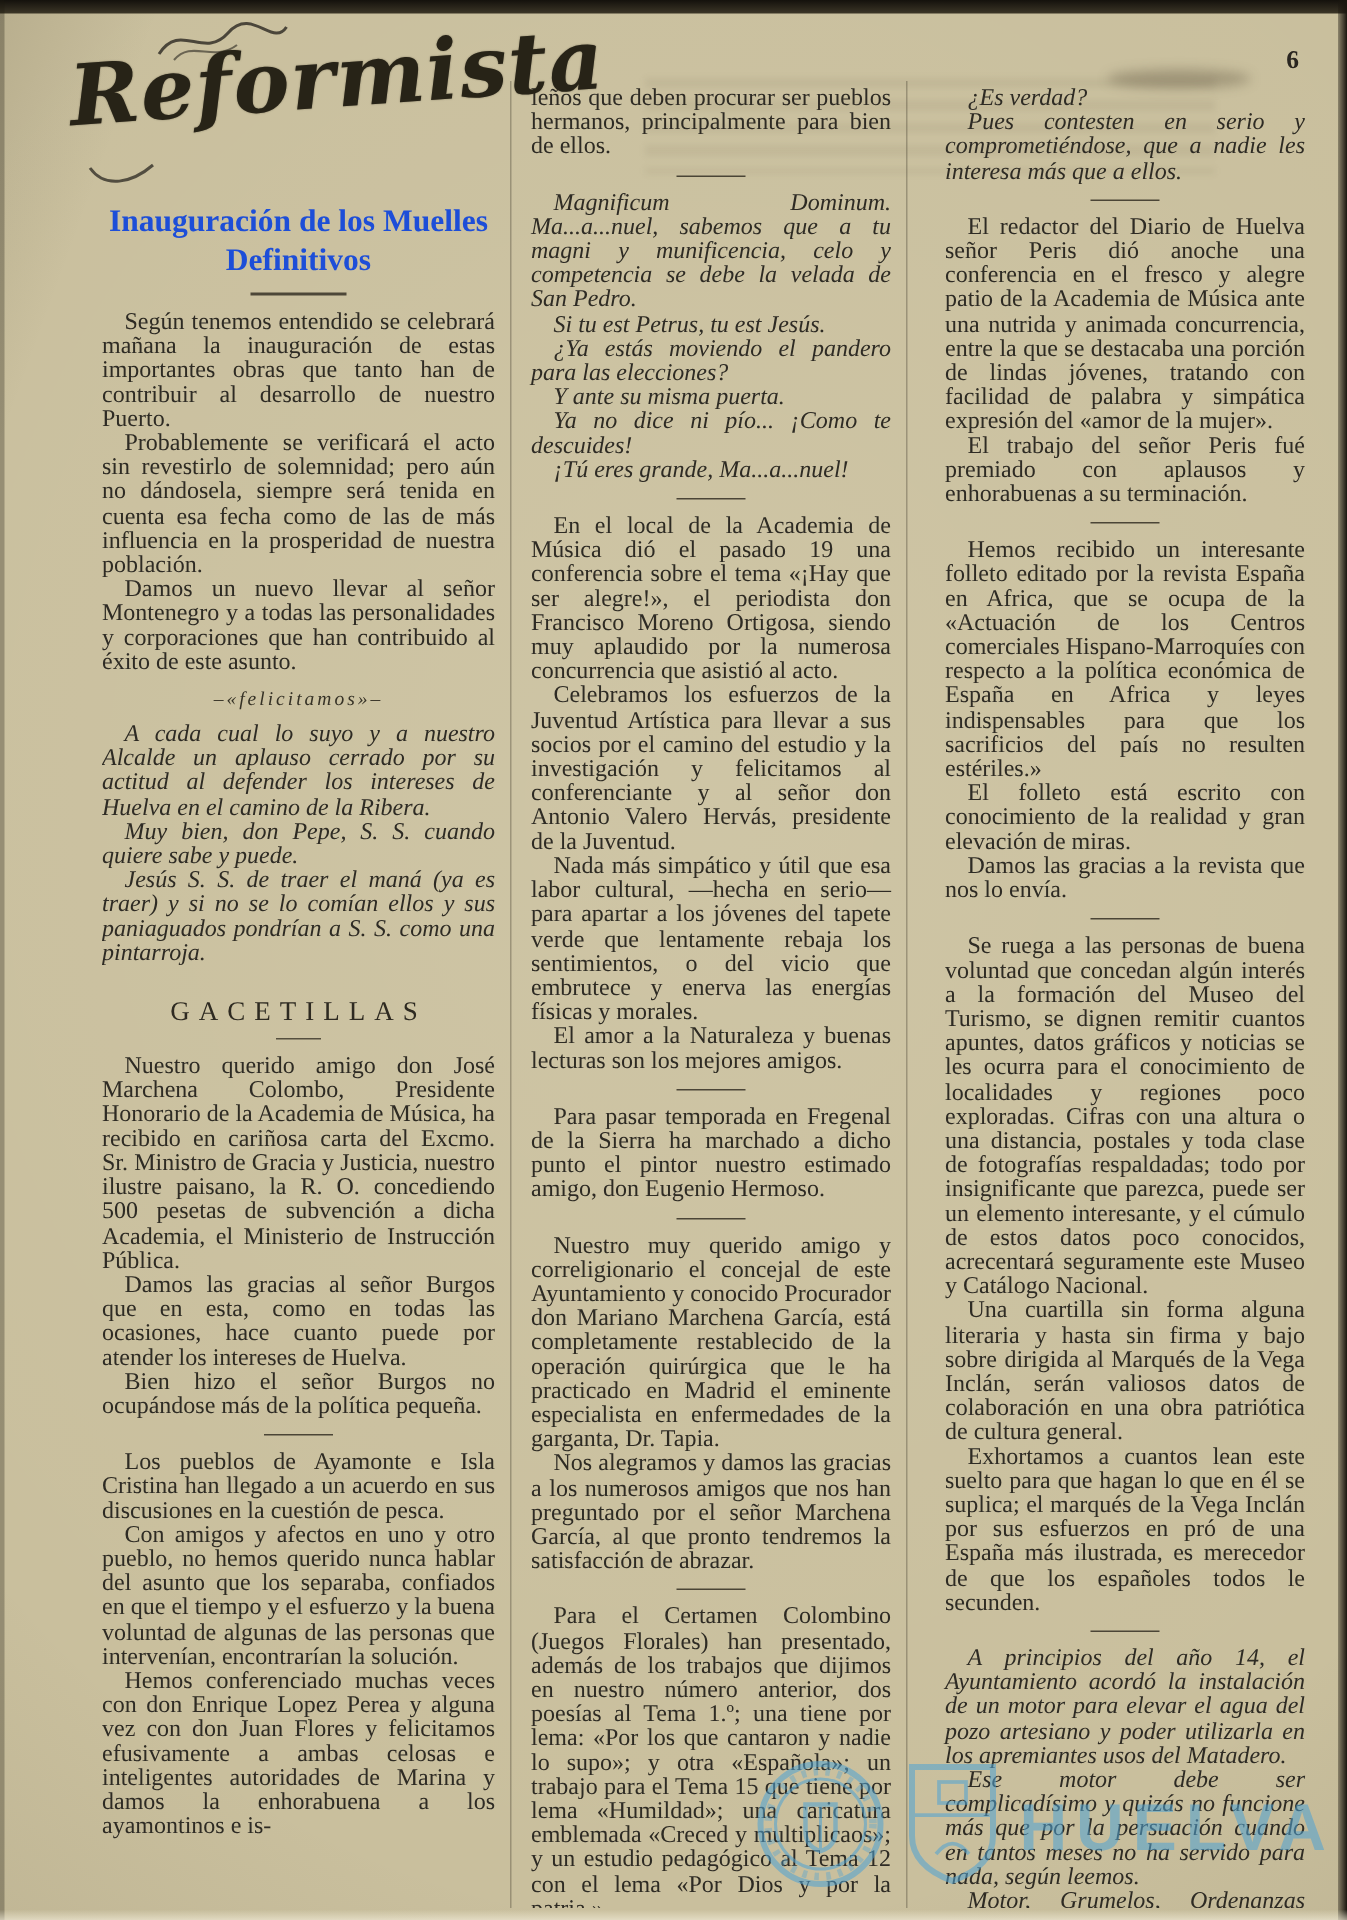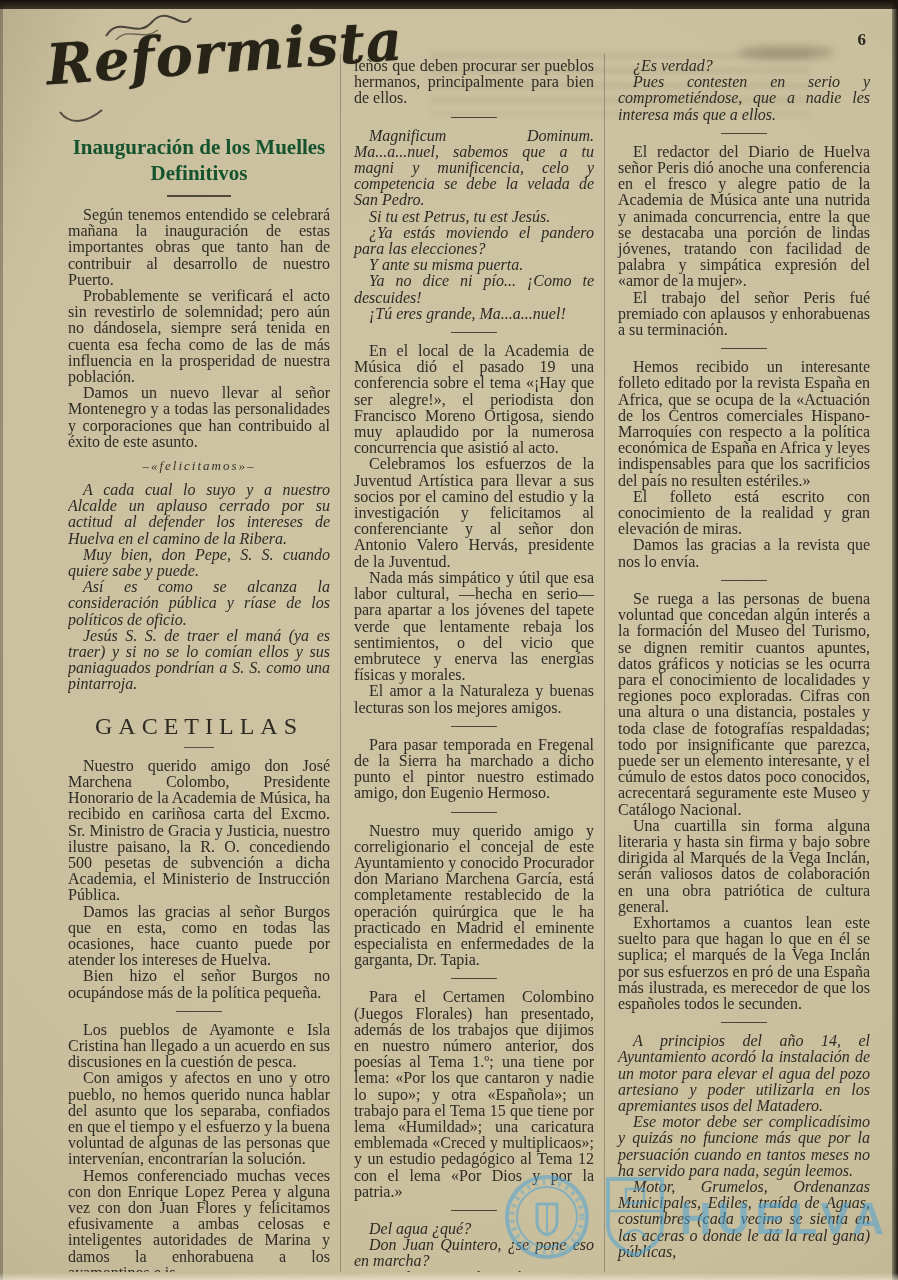--- a/index.html
+++ b/index.html
@@ -58,43 +58,43 @@
     filter: blur(2px);
   }
 
   .columns {
     position: absolute; left: 68px; top: 54px; right: 24px; bottom: 8px;
     display: flex; z-index: 2;
   }
   .col { overflow: hidden; }
   .col-1 { flex: 0 0 272px; padding: 80px 10px 0 0; }
   .col-2 { flex: 0 0 264px; padding: 4px 10px 0 13px; border-left: 1px solid rgba(52,46,34,0.32); }
-  .col-3 { flex: 1 1 auto;  padding: 4px 4px 0 13px;  border-left: 1px solid rgba(52,46,34,0.32); }
+  .col-3 { flex: 1 1 auto;  padding: 4px 4px 0 25px;  border-left: 1px solid rgba(52,46,34,0.32); }
 
   .col p.para {
     margin: 0;
     font-size: 16px; line-height: 16.2px;
     text-align: justify; text-indent: 15px;
     hyphens: auto; -webkit-hyphens: auto;
   }
   .col p.para.it { font-style: italic; }
   .col p.para.cont { text-indent: 0; }
 
   h1.headline {
     margin: 0 0 4px 0;
     font-size: 21px; line-height: 26px; font-weight: 700;
-    text-align: center; color: #14532d;
+    text-align: center; color: #1d4ed8;
   }
   h1.headline::after {
     content: ""; display: block; width: 64px; height: 2px;
     background: rgba(45,40,30,0.8); margin: 9px auto 10px auto;
   }
   h2.section-title {
     margin: 20px 0 6px 0;
-    font-size: 24px; font-weight: 400; letter-spacing: 6px;
+    font-size: 18px; font-weight: 400; letter-spacing: 6px;
     text-align: center; color: #2e2a21;
   }
   h2.section-title::after {
     content: ""; display: block; width: 30px; height: 1px;
     background: rgba(45,40,30,0.75); margin: 7px auto 10px auto;
   }
   .rule {
     width: 46px; height: 0; margin: 10px auto;
     border-top: 1.5px solid rgba(42,38,28,0.80);
   }
@@ -146,21 +146,20 @@
 
   <div class="columns">
     <div class="col col-1">
         <h1 class="headline">Inauguración de los Muelles Definitivos</h1>
         <p class="para">Según tenemos entendido se celebrará mañana la inauguración de estas importantes obras que tanto han de contribuir al desarrollo de nuestro Puerto.</p>
         <p class="para">Probablemente se verificará el acto sin revestirlo de solemnidad; pero aún no dándosela, siempre será tenida en cuenta esa fecha como de las de más influencia en la prosperidad de nuestra población.</p>
         <p class="para">Damos un nuevo llevar al señor Montenegro y a todas las personalidades y corporaciones que han contribuido al éxito de este asunto.</p>
         <div class="ornament">–«felicitamos»–</div>
         <p class="para it">A cada cual lo suyo y a nuestro Alcalde un aplauso cerrado por su actitud al defender los intereses de Huelva en el camino de la Ribera.</p>
         <p class="para it">Muy bien, don Pepe, S. S. cuando quiere sabe y puede.</p>
-        <p class="para it">Así es como se alcanza la consideración pública y ríase de los políticos de oficio.</p>
         <p class="para it">Jesús S. S. de traer el maná (ya es traer) y si no se lo comían ellos y sus paniaguados pondrían a S. S. como una pintarroja.</p>
         <h2 class="section-title">GACETILLAS</h2>
         <p class="para">Nuestro querido amigo don José Marchena Colombo, Presidente Honorario de la Academia de Música, ha recibido en cariñosa carta del Excmo. Sr. Ministro de Gracia y Justicia, nuestro ilustre paisano, la R. O. concediendo 500 pesetas de subvención a dicha Academia, el Ministerio de Instrucción Pública.</p>
         <p class="para">Damos las gracias al señor Burgos que en esta, como en todas las ocasiones, hace cuanto puede por atender los intereses de Huelva.</p>
         <p class="para">Bien hizo el señor Burgos no ocupándose más de la política pequeña.</p>
         <div class="rule"></div>
         <p class="para">Los pueblos de Ayamonte e Isla Cristina han llegado a un acuerdo en sus discusiones en la cuestión de pesca.</p>
         <p class="para">Con amigos y afectos en uno y otro pueblo, no hemos querido nunca hablar del asunto que los separaba, confiados en que el tiempo y el esfuerzo y la buena voluntad de algunas de las personas que intervenían, encontrarían la solución.</p>
         <p class="para">Hemos conferenciado muchas veces con don Enrique Lopez Perea y alguna vez con don Juan Flores y felicitamos efusivamente a ambas celosas e inteligentes autoridades de Marina y damos la enhorabuena a los ayamontinos e is-</p>
       </div>
@@ -175,20 +174,21 @@
         <p class="para it">¡Tú eres grande, Ma...a...nuel!</p>
         <div class="rule"></div>
         <p class="para">En el local de la Academia de Música dió el pasado 19 una conferencia sobre el tema «¡Hay que ser alegre!», el periodista don Francisco Moreno Ortigosa, siendo muy aplaudido por la numerosa concurrencia que asistió al acto.</p>
         <p class="para">Celebramos los esfuerzos de la Juventud Artística para llevar a sus socios por el camino del estudio y la investigación y felicitamos al conferenciante y al señor don Antonio Valero Hervás, presidente de la Juventud.</p>
         <p class="para">Nada más simpático y útil que esa labor cultural, —hecha en serio— para apartar a los jóvenes del tapete verde que lentamente rebaja los sentimientos, o del vicio que embrutece y enerva las energías físicas y morales.</p>
         <p class="para">El amor a la Naturaleza y buenas lecturas son los mejores amigos.</p>
         <div class="rule"></div>
         <p class="para">Para pasar temporada en Fregenal de la Sierra ha marchado a dicho punto el pintor nuestro estimado amigo, don Eugenio Hermoso.</p>
         <div class="rule"></div>
         <p class="para">Nuestro muy querido amigo y correligionario el concejal de este Ayuntamiento y conocido Procurador don Mariano Marchena García, está completamente restablecido de la operación quirúrgica que le ha practicado en Madrid el eminente especialista en enfermedades de la garganta, Dr. Tapia.</p>
+        <p class="para">Nos alegramos y damos las gracias a los numerosos amigos que nos han preguntado por el señor Marchena García, al que pronto tendremos la satisfacción de abrazar.</p>
         <div class="rule"></div>
         <p class="para">Para el Certamen Colombino (Juegos Florales) han presentado, además de los trabajos que dijimos en nuestro número anterior, dos poesías al Tema 1.º; una tiene por lema: «Por los que cantaron y nadie lo supo»; y otra «Española»; un trabajo para el Tema 15 que tiene por lema «Humildad»; una caricatura emblemada «Creced y multiplicaos»; y un estudio pedagógico al Tema 12 con el lema «Por Dios y por la patria.»</p>
         <div class="rule"></div>
         <p class="para it">Del agua ¿qué?</p>
         <p class="para it">Don Juan Quintero, ¿se pone eso en marcha?</p>
         <p class="para it">Nos dicen que los señores Mora piensan seriamente resolver el problema.</p>
       </div>
     <div class="col col-3">
         <p class="para it">¿Es verdad?</p>
         <p class="para it">Pues contesten en serio y comprometiéndose, que a nadie les interesa más que a ellos.</p>

